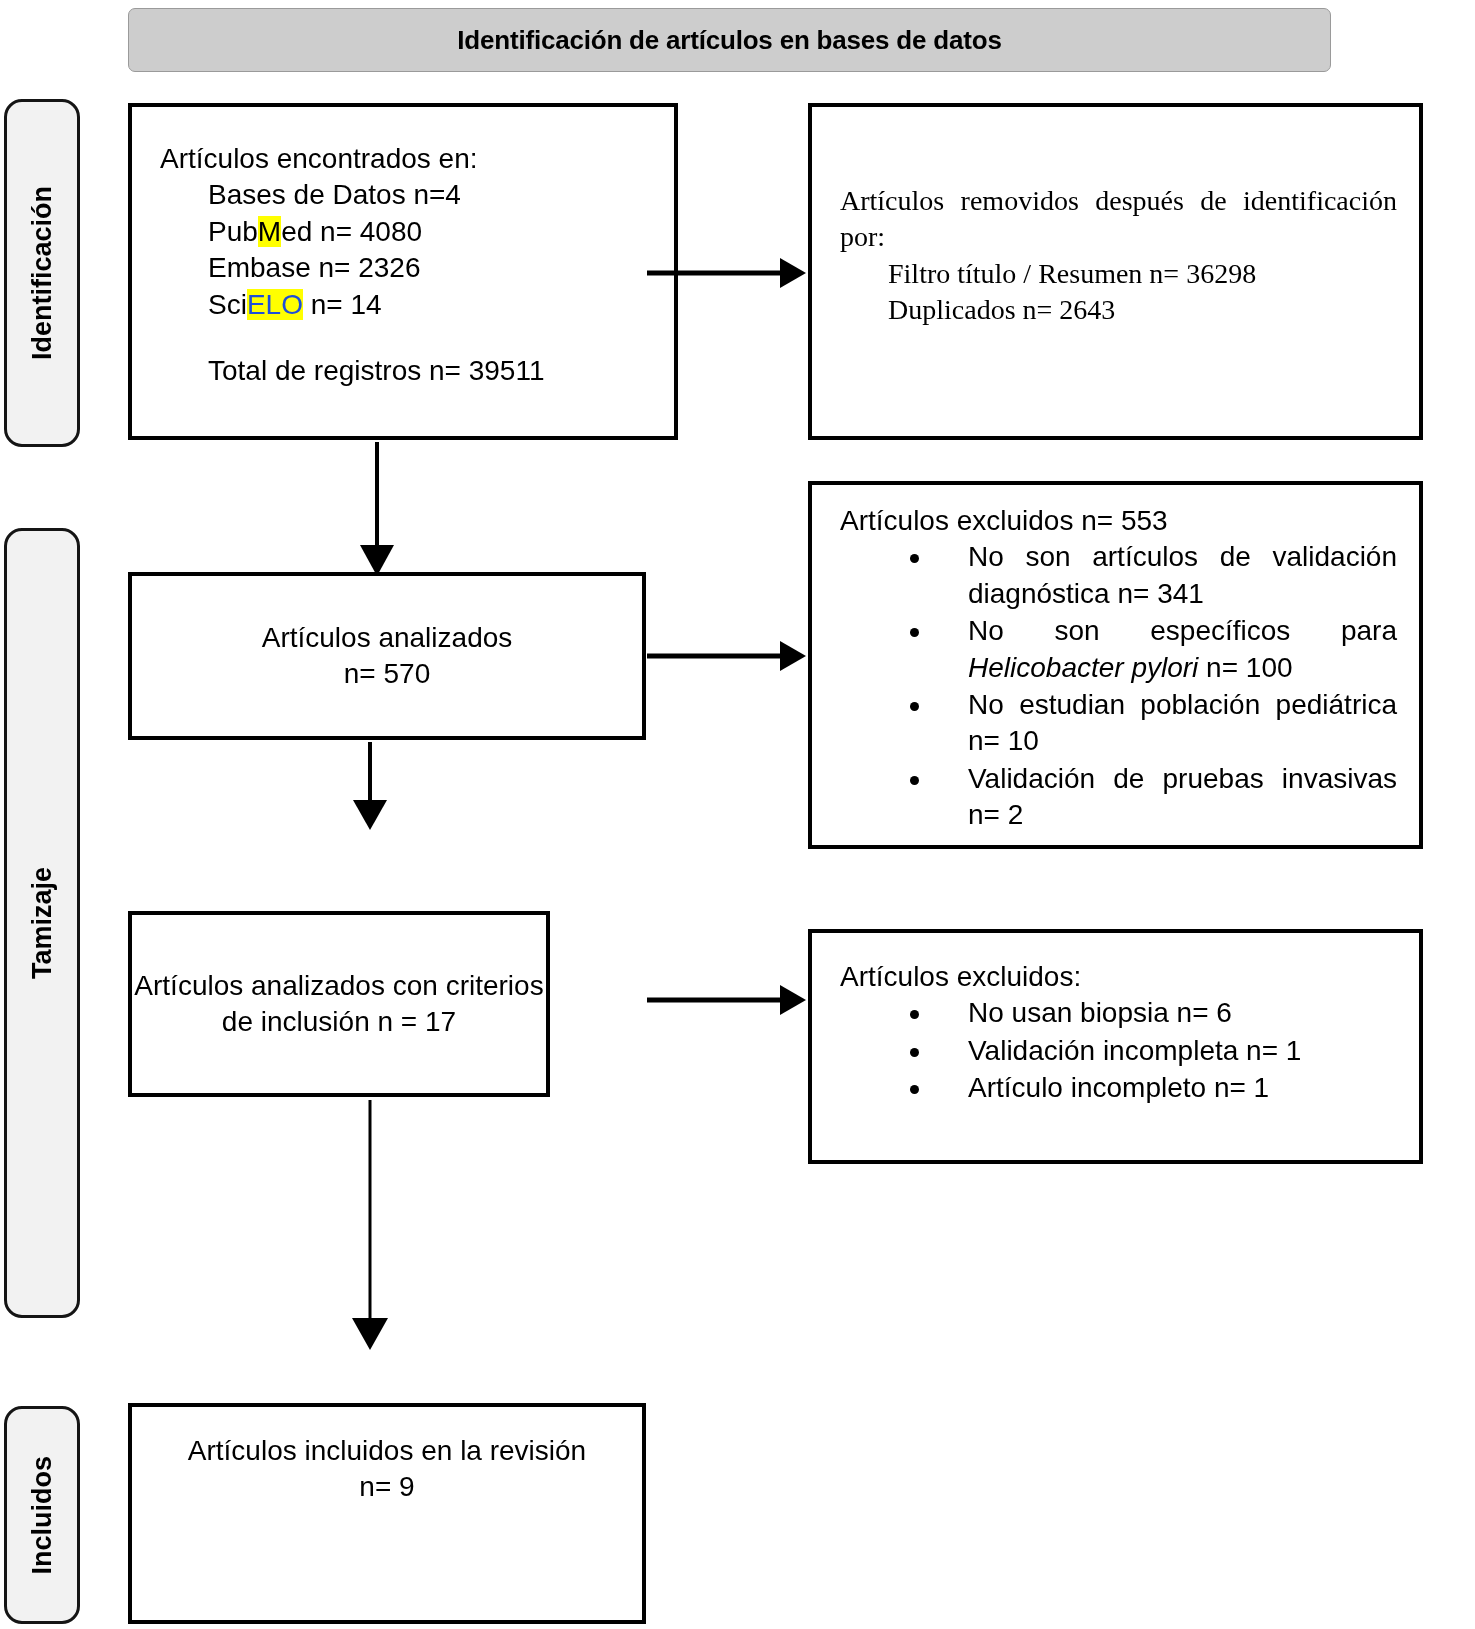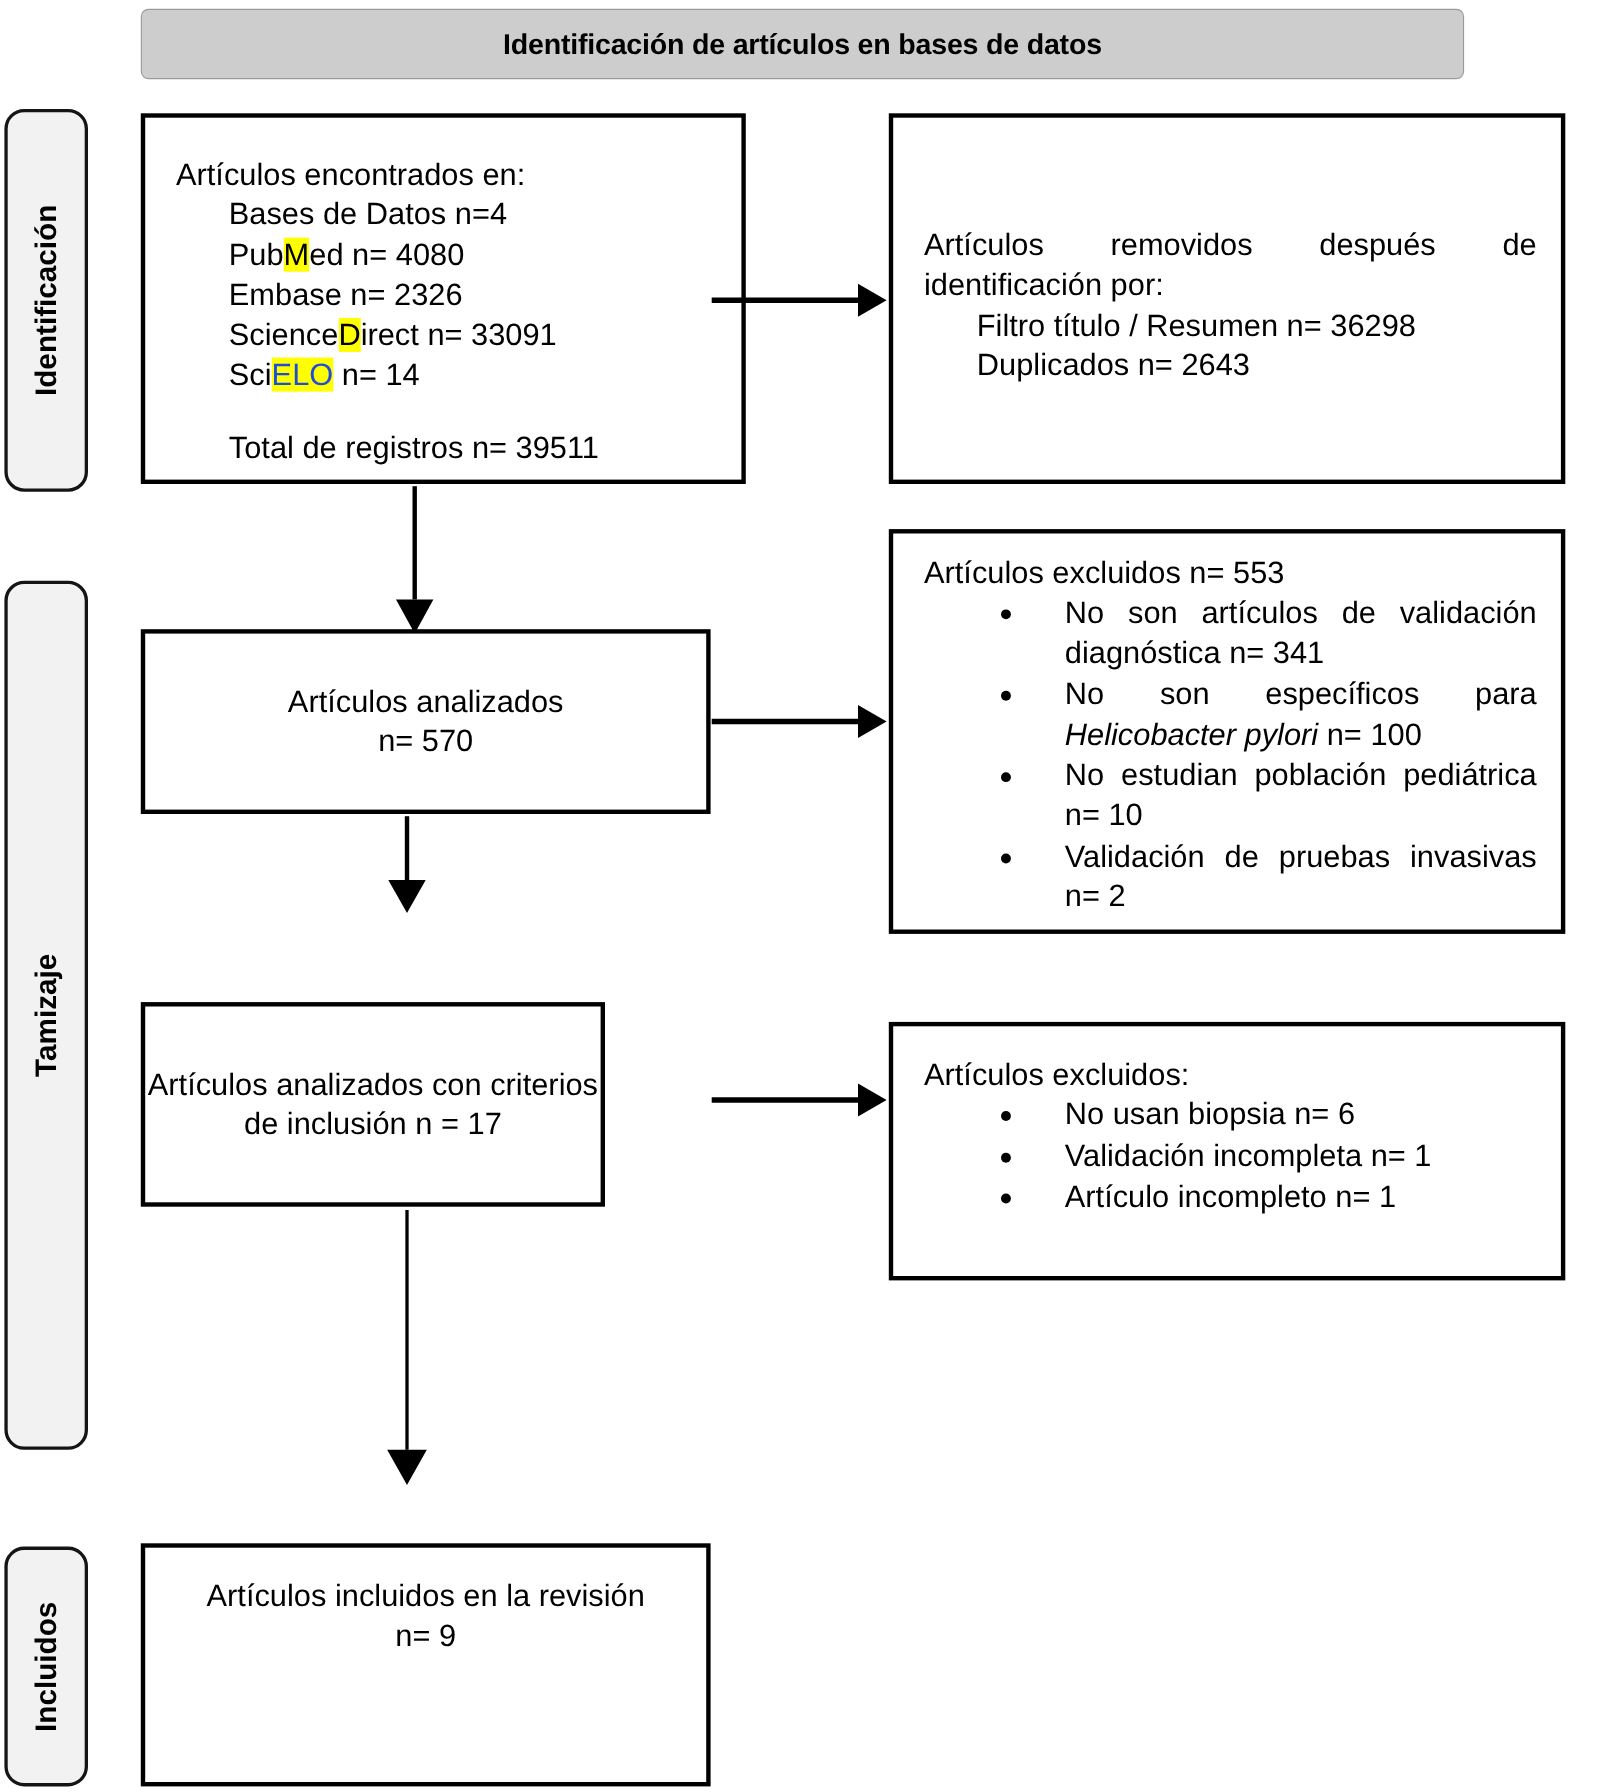--- a/index.html
+++ b/index.html
@@ -119,21 +119,21 @@
   #box-analyzed   { left: 128px; top: 572px;  width: 518px; height: 168px; }
   #box-excluded1  { left: 808px; top: 481px;  width: 615px; height: 368px; }
   #box-criteria   { left: 128px; top: 911px;  width: 422px; height: 186px; }
   #box-excluded2  { left: 808px; top: 929px;  width: 615px; height: 235px; }
   #box-included   { left: 128px; top: 1403px; width: 518px; height: 221px; }
 
   
   .vcenter { display: flex; flex-direction: column; justify-content: center; height: 100%; }
   .vtop    { display: block; }
   .pt-top-18 { padding-top: 18px; }
-  .pt-top-70 { padding-top: 98px; }
+  .pt-top-70 { padding-top: 76px; font-family: Liberation Serif, serif; }
   .pt-top-26 { padding-top: 26px; }
   .pt-top-34 { padding-top: 34px; }
 
   
   #arrows {
     position: absolute;
     left: 0; top: 0;
     width: 1475px;
     height: 1629px;
     pointer-events: none;
@@ -157,21 +157,20 @@
   <div class="stage" id="stage-incluidos">
     <span class="stage-text">Incluidos</span>
   </div>
 
   <div class="box pad-l" id="box-found">
     <div class="vtop pt-top-34">
       <div>Artículos encontrados en:</div>
       <div class="ind">Bases de Datos n=4</div>
       <div class="ind"><span>Pub</span><span class="hl">M</span><span>ed n= 4080</span></div>
       <div class="ind">Embase n= 2326</div>
-      <div class="ind"><span>Science</span><span class="hl">D</span><span>irect n= 33091</span></div>
       <div class="ind"><span>Sci</span><span class="redhl">ELO</span><span> n= 14</span></div>
       <span class="spacer"></span>
       <div class="ind">Total de registros n= 39511</div>
     </div>
   </div>
 
   <div class="box pad-l" id="box-removed">
     <div class="vtop pt-top-70">
       <div class="justify">Artículos removidos después de identificación por:</div>
       <div class="ind">Filtro título / Resumen n= 36298</div>

